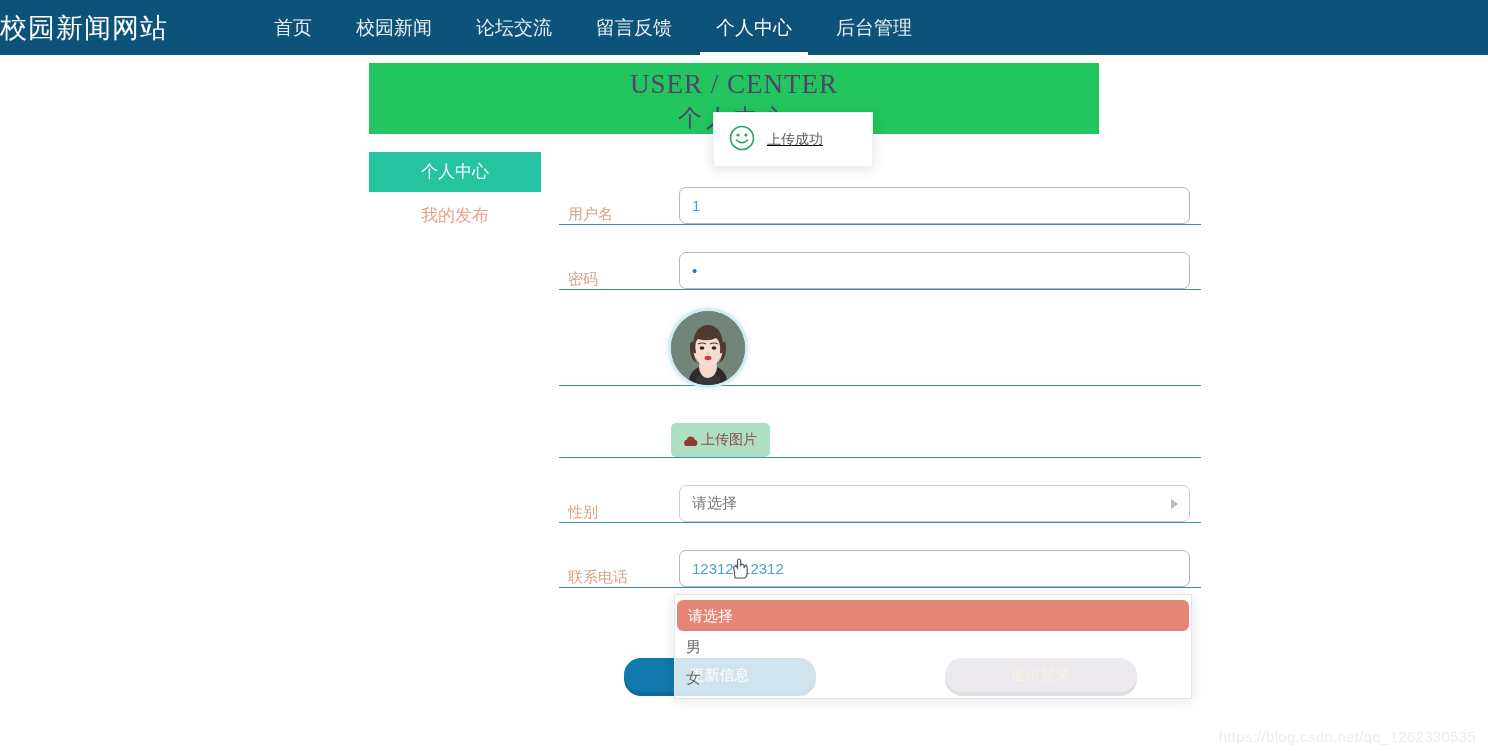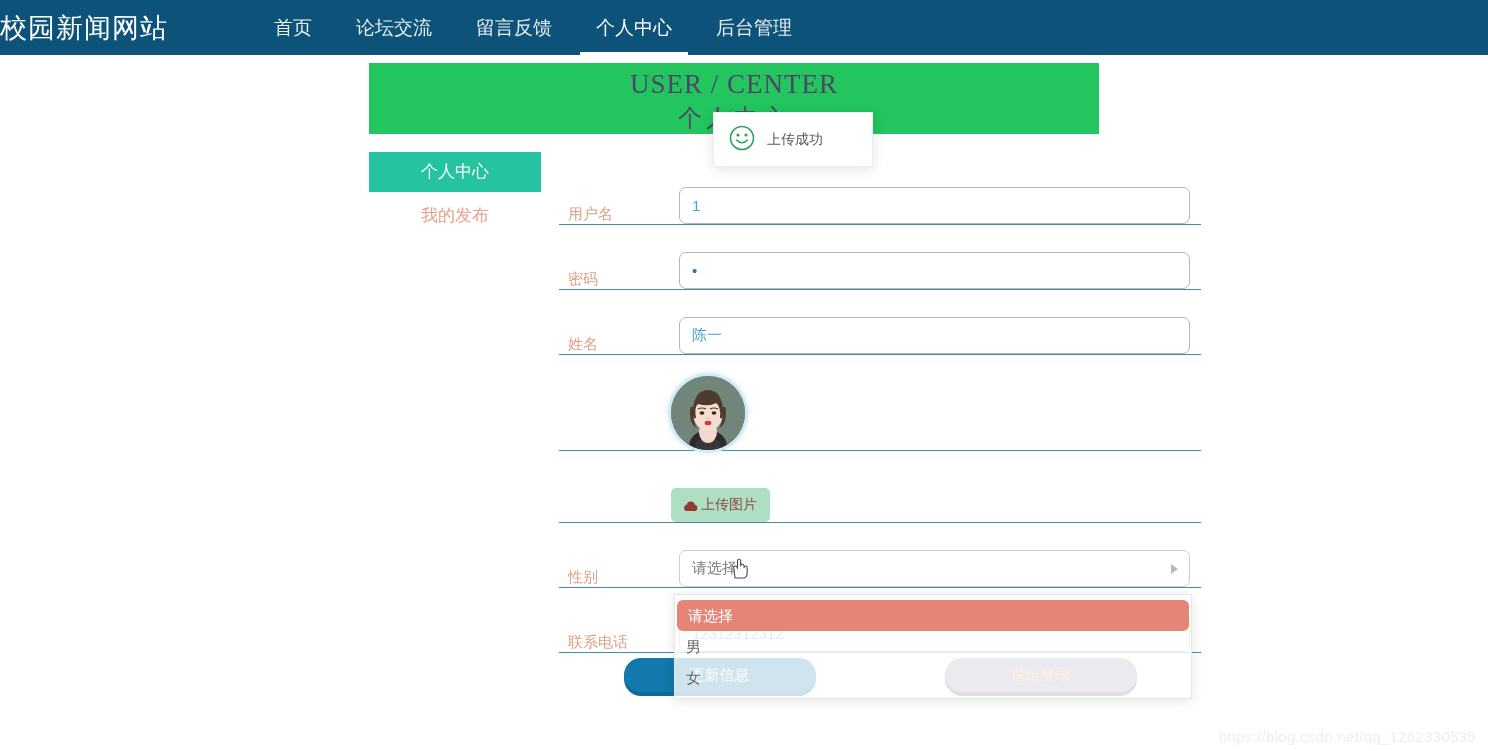--- a/index.html
+++ b/index.html
@@ -215,20 +215,21 @@
     position: absolute;
     left: 713px; top: 112px;
     width: 160px; height: 55px;
     background: #ffffff;
     border: 1px solid #ebeef5;
     box-shadow: 0 2px 12px rgba(0,0,0,0.12);
     display: flex; align-items: center;
     padding-left: 15px;
     gap: 12px;
     z-index: 40;
+    text-decoration: underline;
   }
   .toast-txt { font-size: 14px; color: #5a5a5a; }
 
   
   .dropdown {
     position: absolute;
     left: 674px; top: 594px;
     width: 518px;
     background: rgba(255,255,255,0.80);
     border: 1px solid #e6e6e6;
@@ -269,20 +270,21 @@
     letter-spacing: 0.3px;
   }
 </style>
 </head>
 <body>
 
 <div class="navbar">
   <div class="brand">校园新闻网站</div>
   <div class="nav-links">
     <div class="nav-item">首页</div>
+    <div class="nav-item">校园新闻</div>
     <div class="nav-item">论坛交流</div>
     <div class="nav-item">留言反馈</div>
     <div class="nav-item active">个人中心</div>
     <div class="nav-item">后台管理</div>
   </div>
 </div>
 
 <div class="banner">
   <div class="banner-en">USER / CENTER</div>
   <div class="banner-cn">个人中心</div>
@@ -302,26 +304,20 @@
     </div>
   </div>
 
   <div class="form-row">
     <div class="f-label">密码</div>
     <div class="f-field">
       <input class="txt-input sm-dot" type="text" value="•" style="">
     </div>
   </div>
 
-  <div class="form-row">
-    <div class="f-label">姓名</div>
-    <div class="f-field">
-      <input class="txt-input" type="text" value="陈一" style="">
-    </div>
-  </div>
 
   <div class="form-row avatar-row">
     <div class="avatar-wrap">
       <svg class="avatar-face" viewBox="0 0 74 74">
         <rect width="74" height="74" fill="#71857a"></rect>
         <ellipse cx="37" cy="70" rx="19" ry="16" fill="#2d2a2c"></ellipse>
         <path d="M25 66 q12 -8 24 0 l0 12 l-24 0 z" fill="#3a3538"></path>
         <ellipse cx="37" cy="56" rx="9" ry="11" fill="#f2d8cd"></ellipse>
         <ellipse cx="37" cy="37" rx="15" ry="18" fill="#f6ddd1"></ellipse>
         <path d="M22 33 q2 -19 15 -19 q13 0 15 19 q1 11 -3 9 q1 -12 -4 -15 q-7 4 -18 1 q-4 3 -2 14 q-4 2 -3 -9 z" fill="#4e3a2e"></path>

